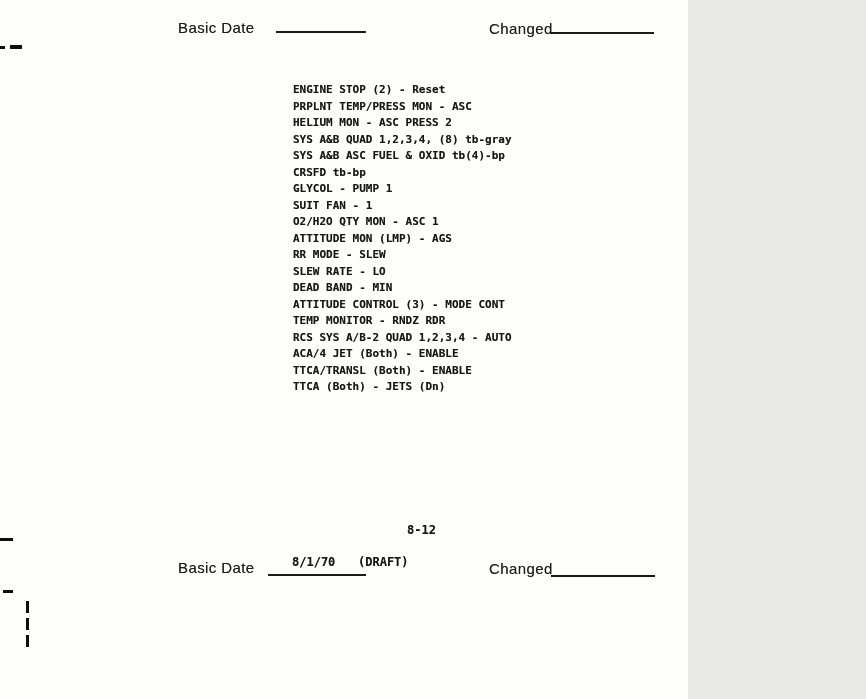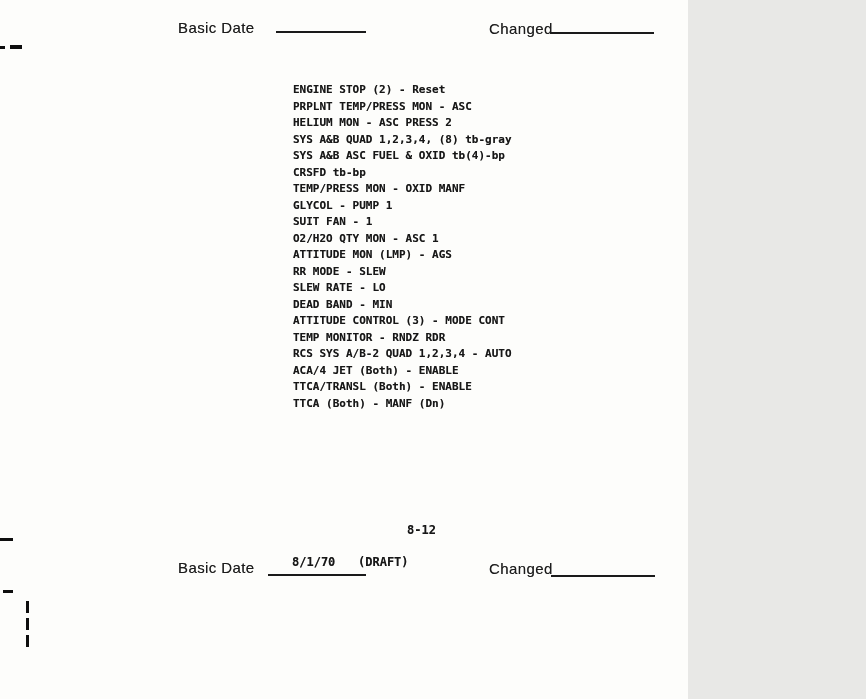--- a/index.html
+++ b/index.html
@@ -64,34 +64,33 @@
   <span class="sans" style="left:489px; top:20px;">Changed</span>
   <div class="rule" style="left:550px; top:32px; width:104px;"></div>
 
   <div class="checklist">
     <div class="line">ENGINE STOP (2) - Reset</div>
     <div class="line">PRPLNT TEMP/PRESS MON - ASC</div>
     <div class="line">HELIUM MON - ASC PRESS 2</div>
     <div class="line">SYS A&amp;B QUAD 1,2,3,4, (8) tb-gray</div>
     <div class="line">SYS A&amp;B ASC FUEL &amp; OXID tb(4)-bp</div>
     <div class="line">CRSFD tb-bp</div>
-    <div class="line">TEMP/PRESS MON - OXID MANF</div>
     <div class="line">GLYCOL - PUMP 1</div>
     <div class="line">SUIT FAN - 1</div>
     <div class="line">O2/H2O QTY MON - ASC 1</div>
     <div class="line">ATTITUDE MON (LMP) - AGS</div>
     <div class="line">RR MODE - SLEW</div>
     <div class="line">SLEW RATE - LO</div>
     <div class="line">DEAD BAND - MIN</div>
     <div class="line">ATTITUDE CONTROL (3) - MODE CONT</div>
     <div class="line">TEMP MONITOR - RNDZ RDR</div>
     <div class="line">RCS SYS A/B-2 QUAD 1,2,3,4 - AUTO</div>
     <div class="line">ACA/4 JET (Both) - ENABLE</div>
     <div class="line">TTCA/TRANSL (Both) - ENABLE</div>
-    <div class="line">TTCA (Both) - MANF (Dn)</div>
+    <div class="line">TTCA (Both) - JETS (Dn)</div>
   </div>
 
   <span class="mono" style="left:407px; top:523px;">8-12</span>
 
   <span class="sans" style="left:178px; top:559px;">Basic Date</span>
   <span class="mono" style="left:292px; top:555px;">8/1/70</span>
   <div class="rule" style="left:268px; top:574px; width:98px;"></div>
   <span class="mono" style="left:358px; top:555px;">(DRAFT)</span>
   <span class="sans" style="left:489px; top:560px;">Changed</span>
   <div class="rule" style="left:551px; top:575px; width:104px;"></div>

